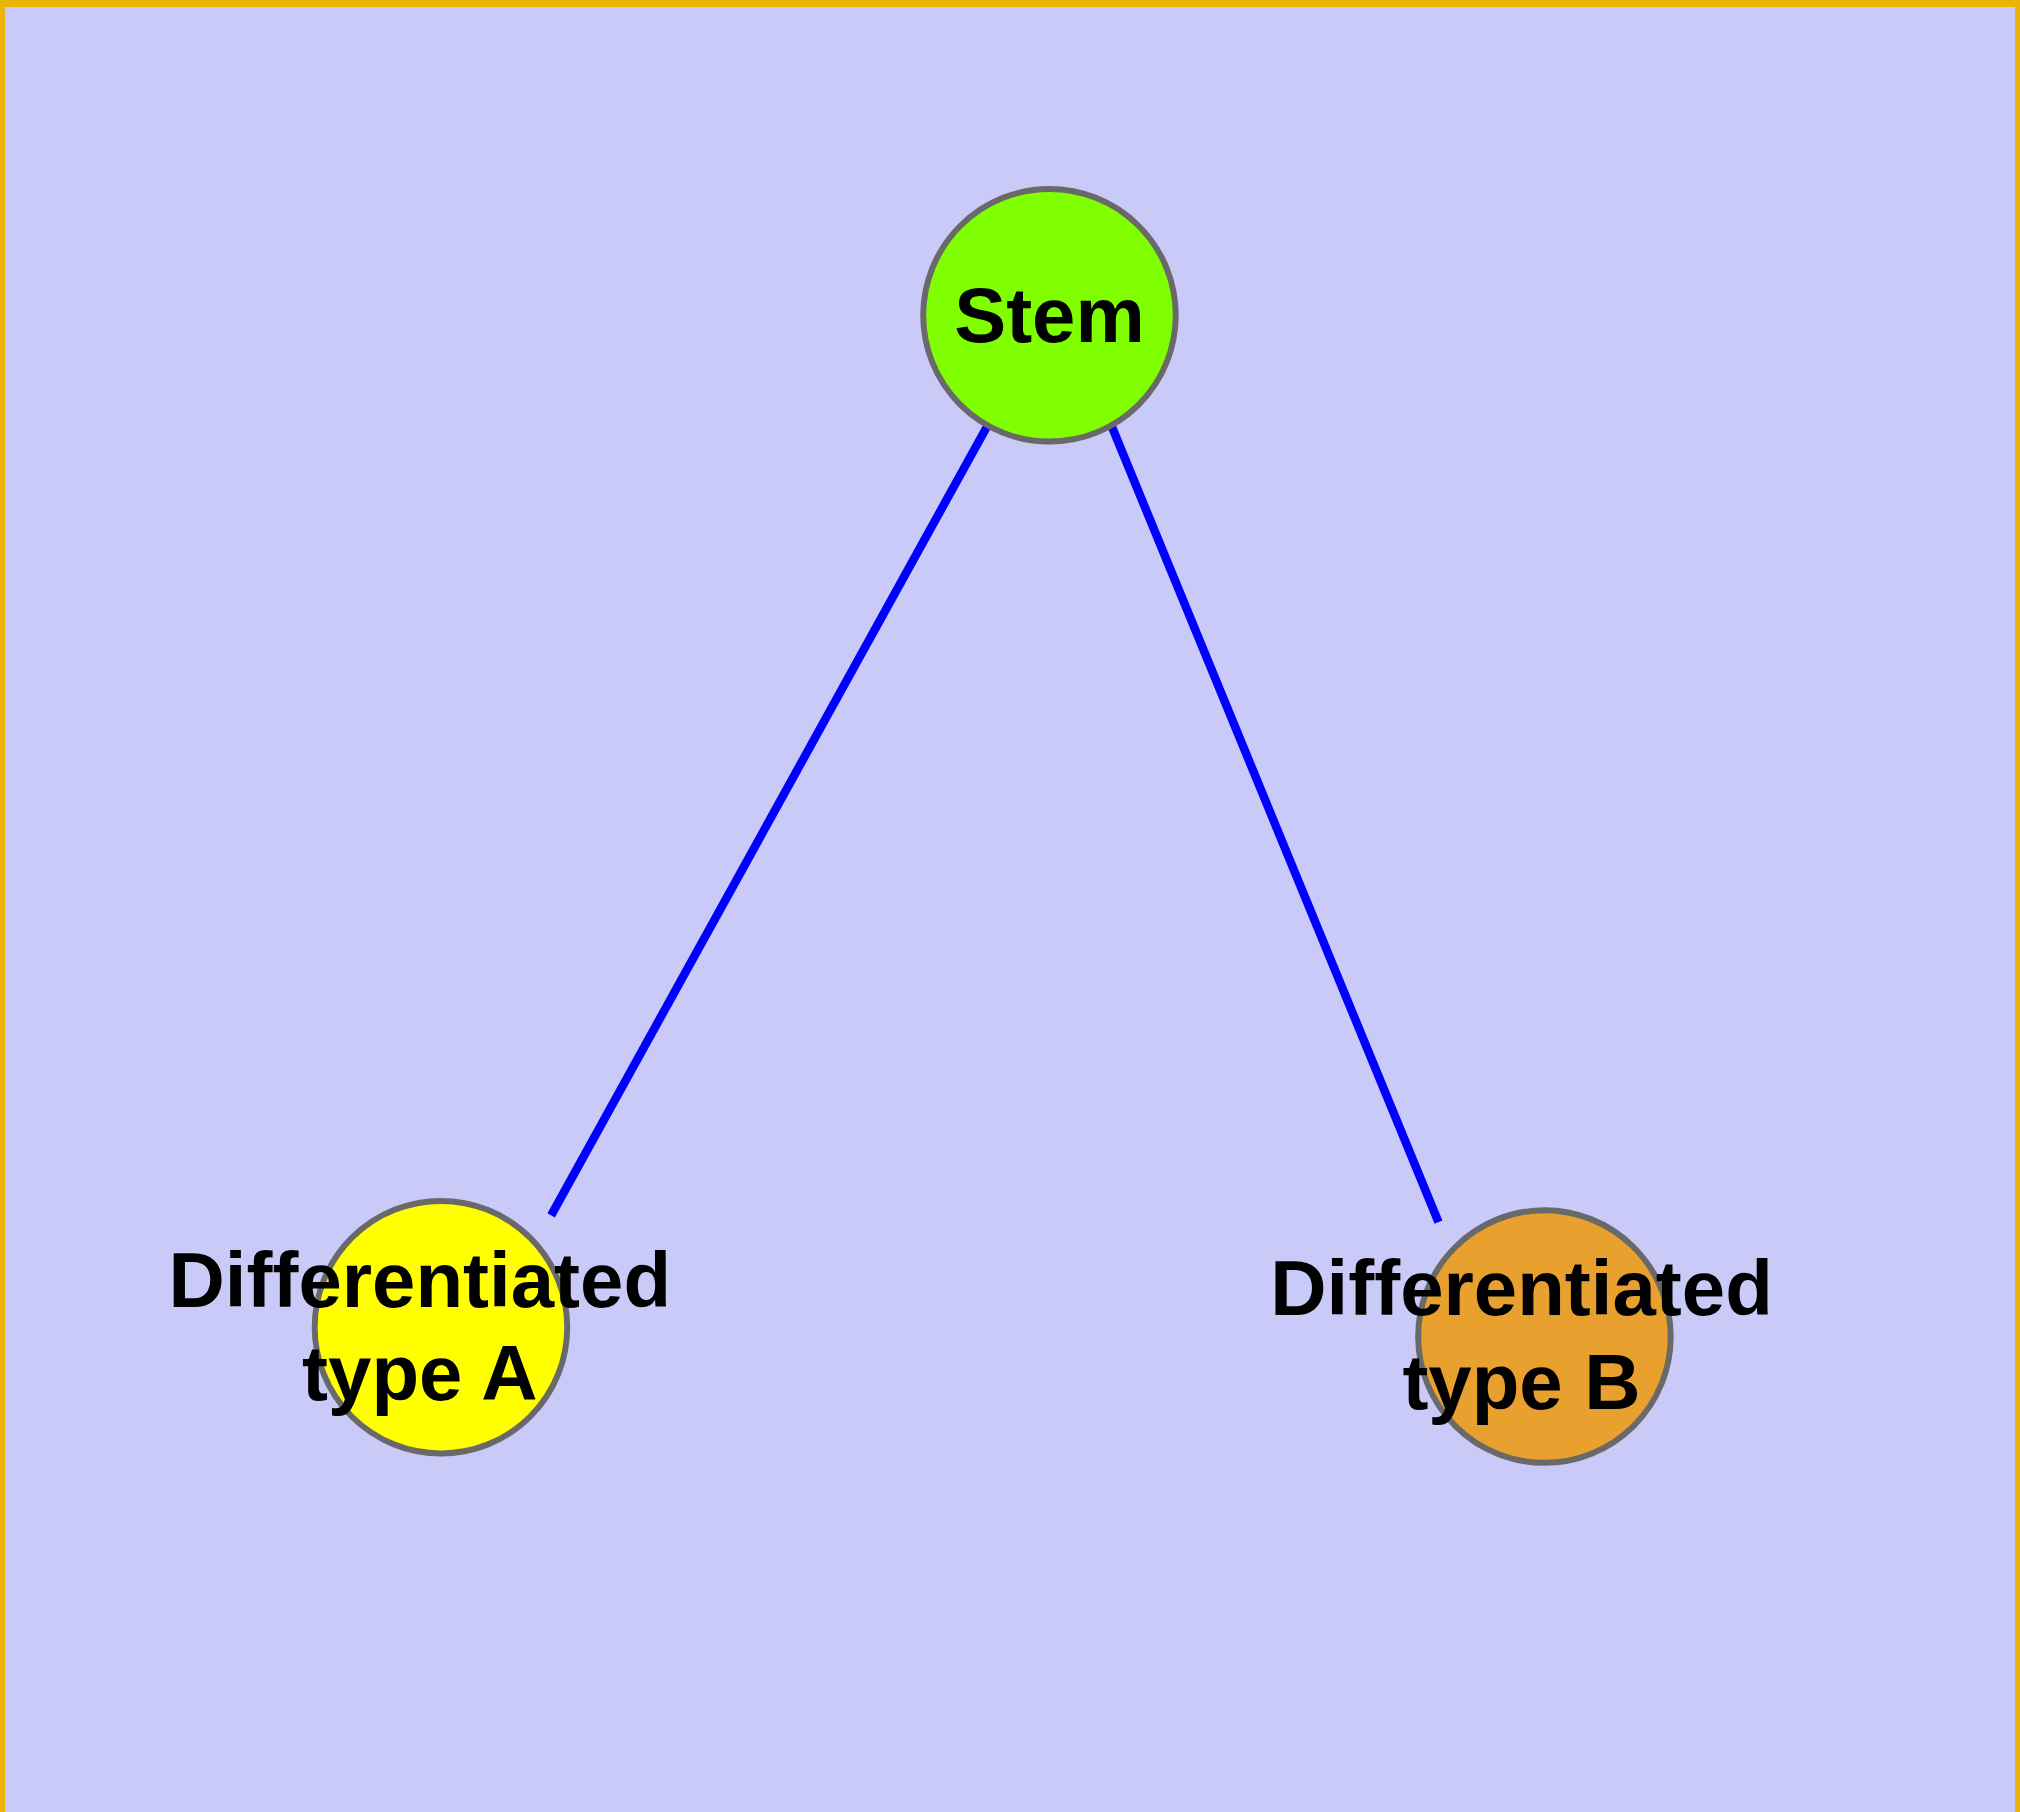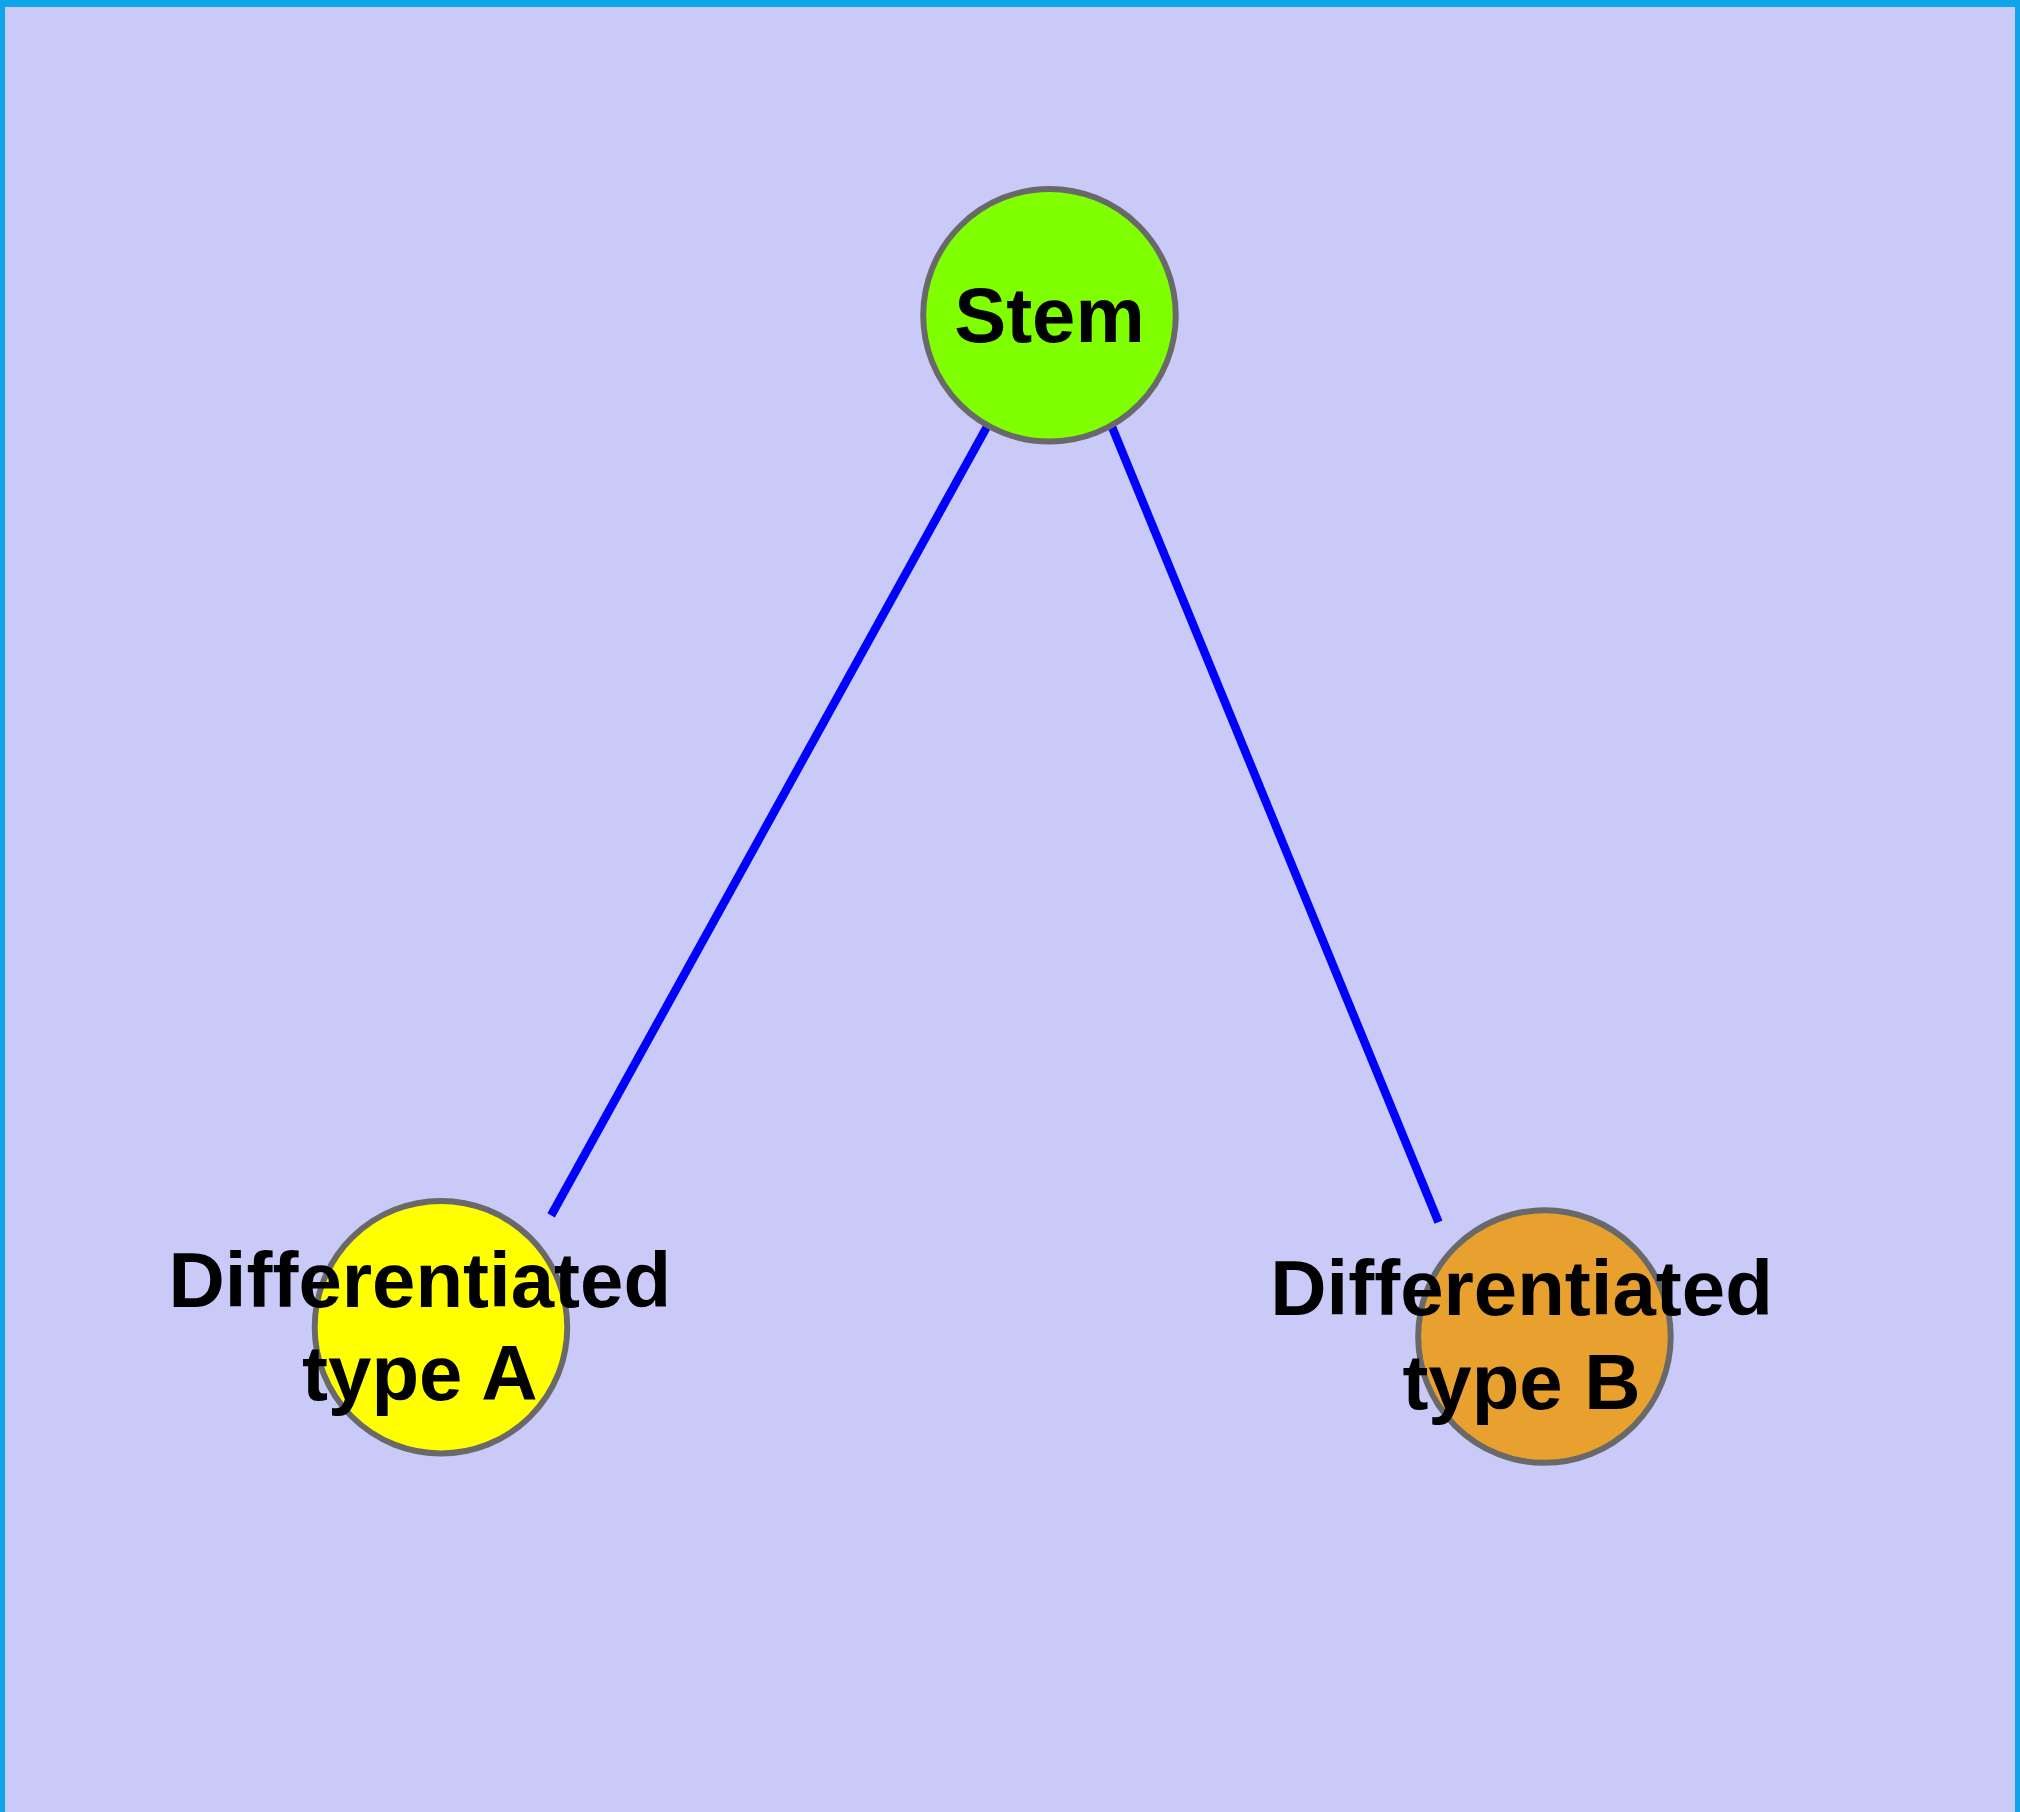--- a/index.html
+++ b/index.html
@@ -4,21 +4,21 @@
 <style>
   html, body {
     margin: 0;
     padding: 0;
     background: #ffffff;
   }
   #canvas {
     position: relative;
     width: 2021px;
     height: 1812px;
-    background: #0ea5e9;
+    background: #eab308;
     overflow: hidden;
     font-family: "Liberation Sans", sans-serif;
   }
   #plot-background {
     position: absolute;
     left: 5.1px;
     top: 6.8px;
     width: 2010px;
     height: 1805px;
     background: #cacaf9;

